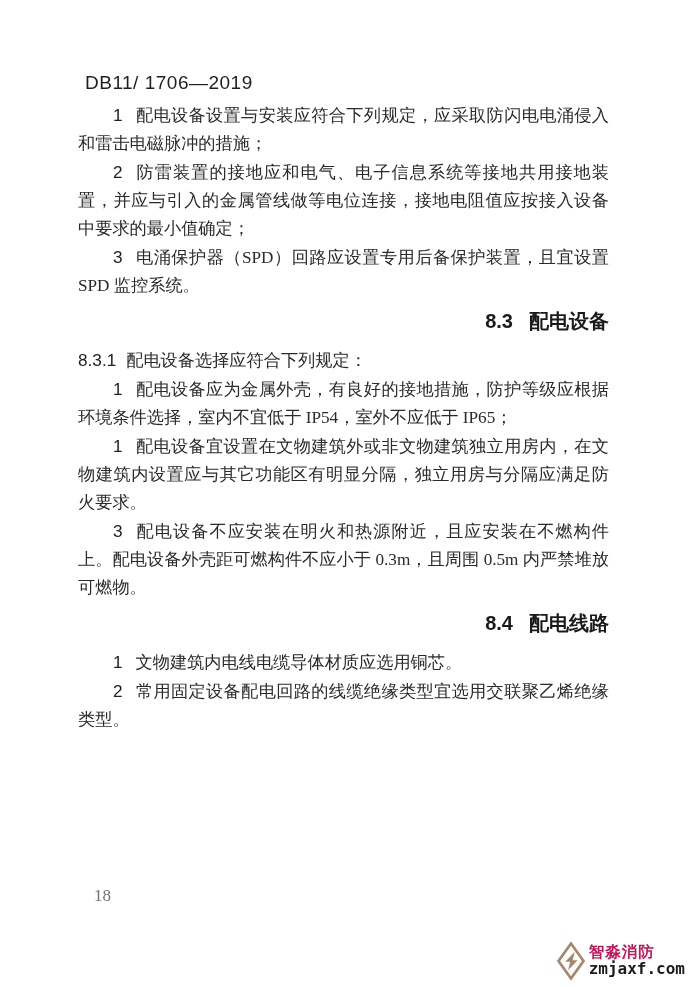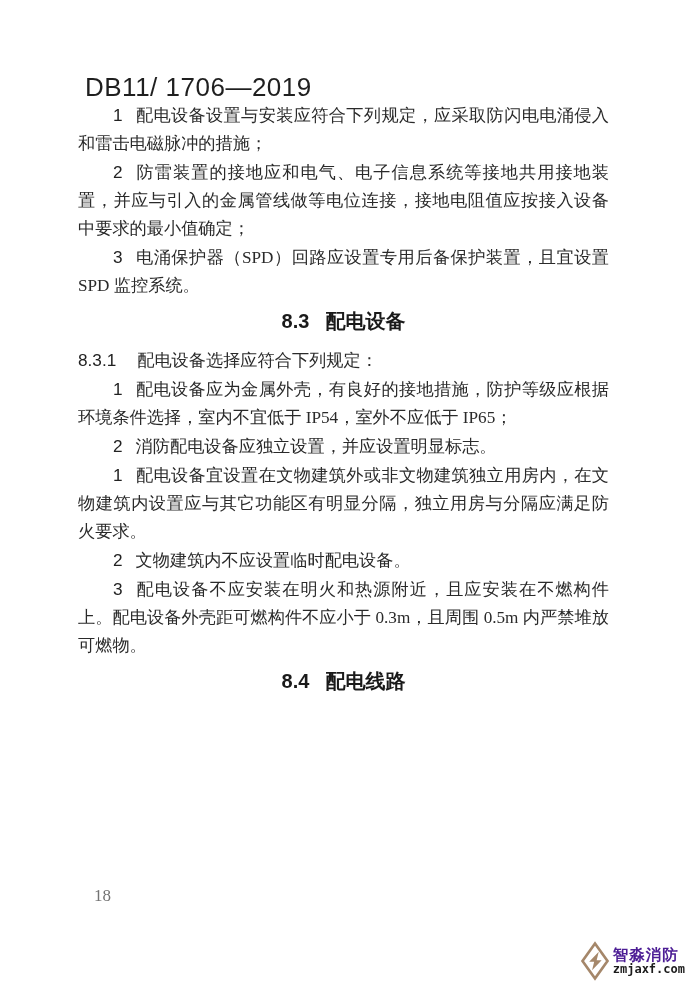--- a/index.html
+++ b/index.html
@@ -13,21 +13,21 @@
     position: relative;
     overflow: hidden;
     font-family: "Liberation Serif", "DejaVu Serif", serif;
     color: #2a2a2a;
   }
   .doc-header {
     position: absolute;
     left: 85px;
     top: 72px;
     font-family: "Liberation Sans", "DejaVu Sans", sans-serif;
-    font-size: 26px;
+    font-size: 19px;
     letter-spacing: 0.5px;
     color: #1f1f1f;
   }
   .doc-body {
     position: absolute;
     left: 78px;
     top: 101px;
     width: 531px;
     font-size: 17.2px;
     line-height: 28px;
@@ -44,25 +44,25 @@
   }
   .clause {
     text-indent: 0;
   }
   .num {
     font-family: "Liberation Sans", "DejaVu Sans", sans-serif;
     margin-right: 13px;
     color: #222222;
   }
   .clause .num {
-    margin-right: 21px;
+    margin-right: 10px;
   }
   .heading {
     margin: 6px 0 10px 0;
-    text-align: center;
+    text-align: right;
     text-indent: 0;
     font-family: "Liberation Sans", "DejaVu Sans", sans-serif;
     font-weight: bold;
     font-size: 20px;
     line-height: 30px;
     color: #1a1a1a;
   }
   .h-num {
     margin-right: 16px;
   }
@@ -84,46 +84,46 @@
   .wm-text {
     display: flex;
     flex-direction: column;
     line-height: 1.05;
   }
   .wm-brand {
     font-family: "Liberation Sans", "DejaVu Sans", sans-serif;
     font-size: 15.5px;
     font-weight: 600;
     letter-spacing: 1px;
-    color: #4c1d95;
+    color: #be185d;
   }
   .wm-domain {
     font-family: "DejaVu Sans Mono", "Liberation Mono", monospace;
-    font-size: 12px;
+    font-size: 16px;
     font-weight: bold;
     color: #1c1c1c;
   }
 </style>
 </head>
 <body>
 
 <div class="doc-header">DB11/ 1706—2019</div>
 
 <div class="doc-body" id="doc-body">
     <p class="item"><span class="num">1</span><span>配电设备设置与安装应符合下列规定，应采取防闪电电涌侵入和雷击电磁脉冲的措施；</span></p>
     <p class="item"><span class="num">2</span><span>防雷装置的接地应和电气、电子信息系统等接地共用接地装置，并应与引入的金属管线做等电位连接，接地电阻值应按接入设备中要求的最小值确定；</span></p>
     <p class="item"><span class="num">3</span><span>电涌保护器（SPD）回路应设置专用后备保护装置，且宜设置 SPD 监控系统。</span></p>
     <h2 class="heading"><span class="h-num">8.3</span><span>配电设备</span></h2>
     <p class="clause"><span class="num">8.3.1</span><span>配电设备选择应符合下列规定：</span></p>
     <p class="item"><span class="num">1</span><span>配电设备应为金属外壳，有良好的接地措施，防护等级应根据环境条件选择，室内不宜低于 IP54，室外不应低于 IP65；</span></p>
-    <p class="item"><span class="num">2</span><span>消防配电设备应独立设置，并应设置明显标志。</span></p>
     <p class="item"><span class="num">1</span><span>配电设备宜设置在文物建筑外或非文物建筑独立用房内，在文物建筑内设置应与其它功能区有明显分隔，独立用房与分隔应满足防火要求。</span></p>
-    <p class="item"><span class="num">2</span><span>文物建筑内不应设置临时配电设备。</span></p>
     <p class="item"><span class="num">3</span><span>配电设备不应安装在明火和热源附近，且应安装在不燃构件上。配电设备外壳距可燃构件不应小于 0.3m，且周围 0.5m 内严禁堆放可燃物。</span></p>
     <h2 class="heading"><span class="h-num">8.4</span><span>配电线路</span></h2>
+    <p class="item"><span class="num">1</span><span>文物建筑内电线电缆导体材质应选用铜芯。</span></p>
+    <p class="item"><span class="num">2</span><span>常用固定设备配电回路的线缆绝缘类型宜选用交联聚乙烯绝缘类型。</span></p>
   </div>
 
 <div class="page-number">18</div>
 
 <div class="watermark">
   <svg width="30" height="42" viewBox="0 0 36 48" aria-hidden="true">
     <path d="M18 3 L33 24 L18 45 L3 24 Z" fill="none" stroke="#a5876a" stroke-width="3.2" stroke-linejoin="miter"></path>
     <path d="M22.5 13 L11 25 L17 25 L14.5 35 L26 23 L20 23 Z" fill="#a5876a"></path>
   </svg>
   <div class="wm-text">

